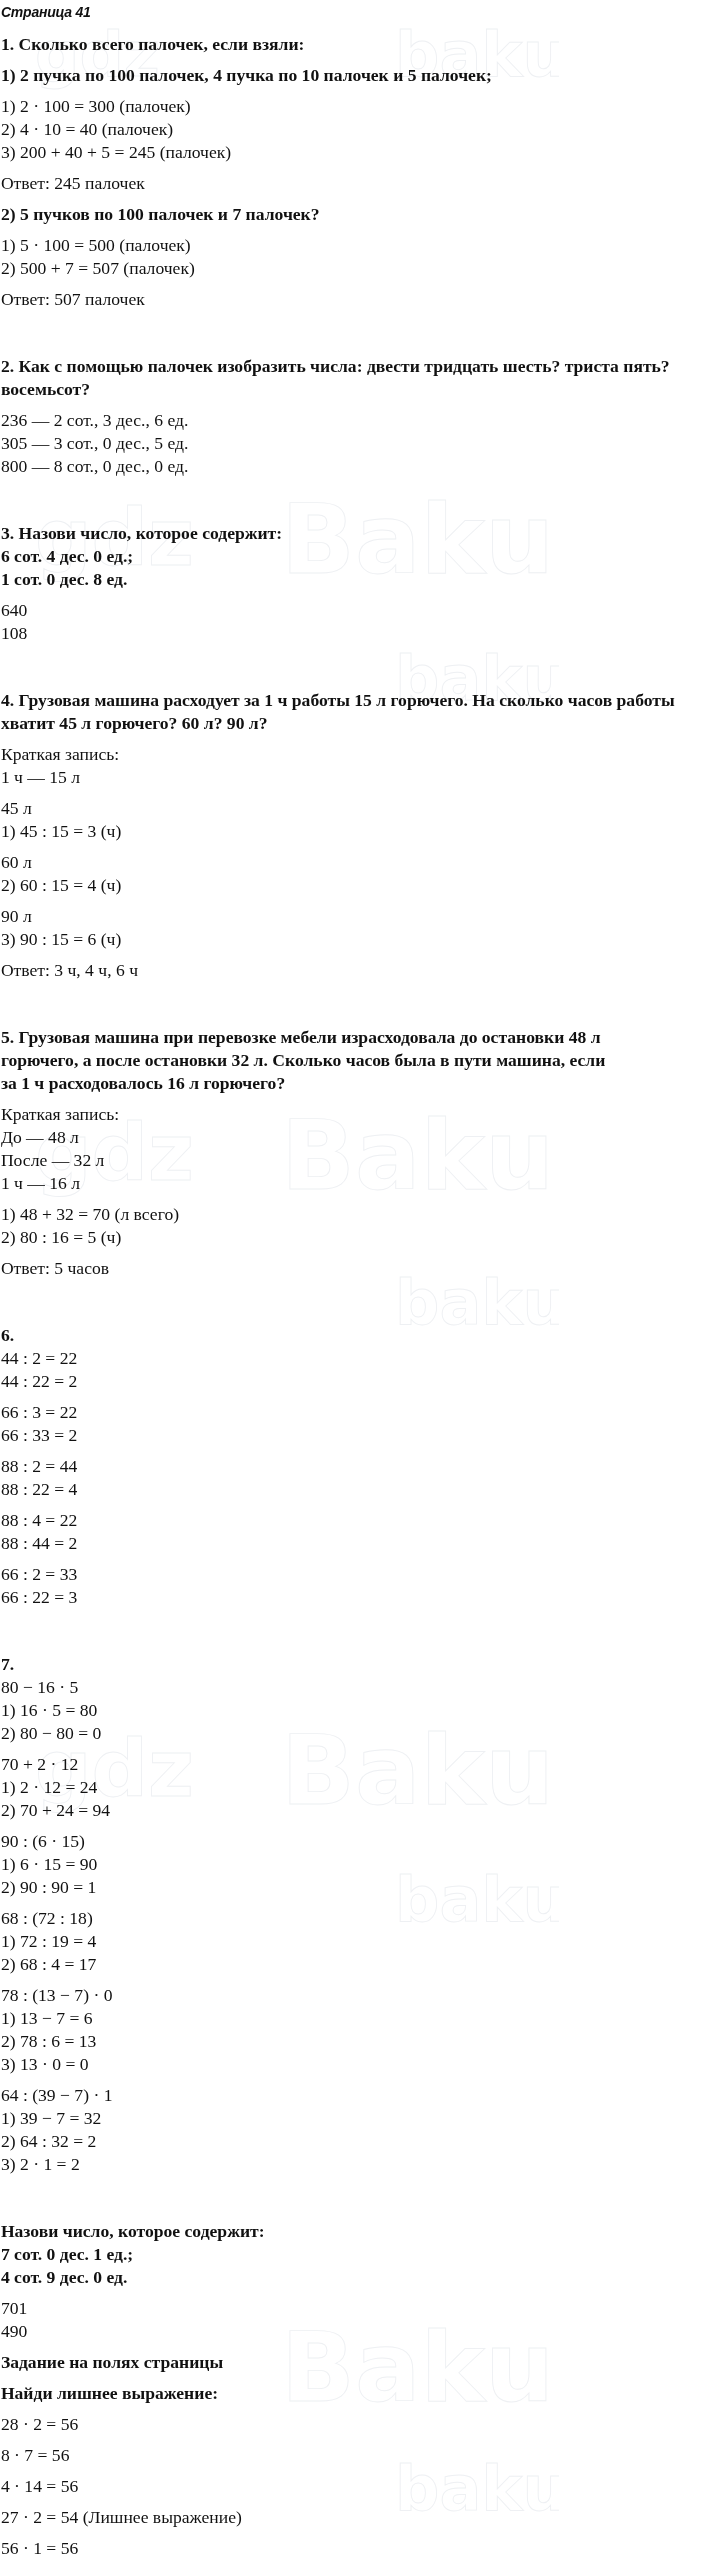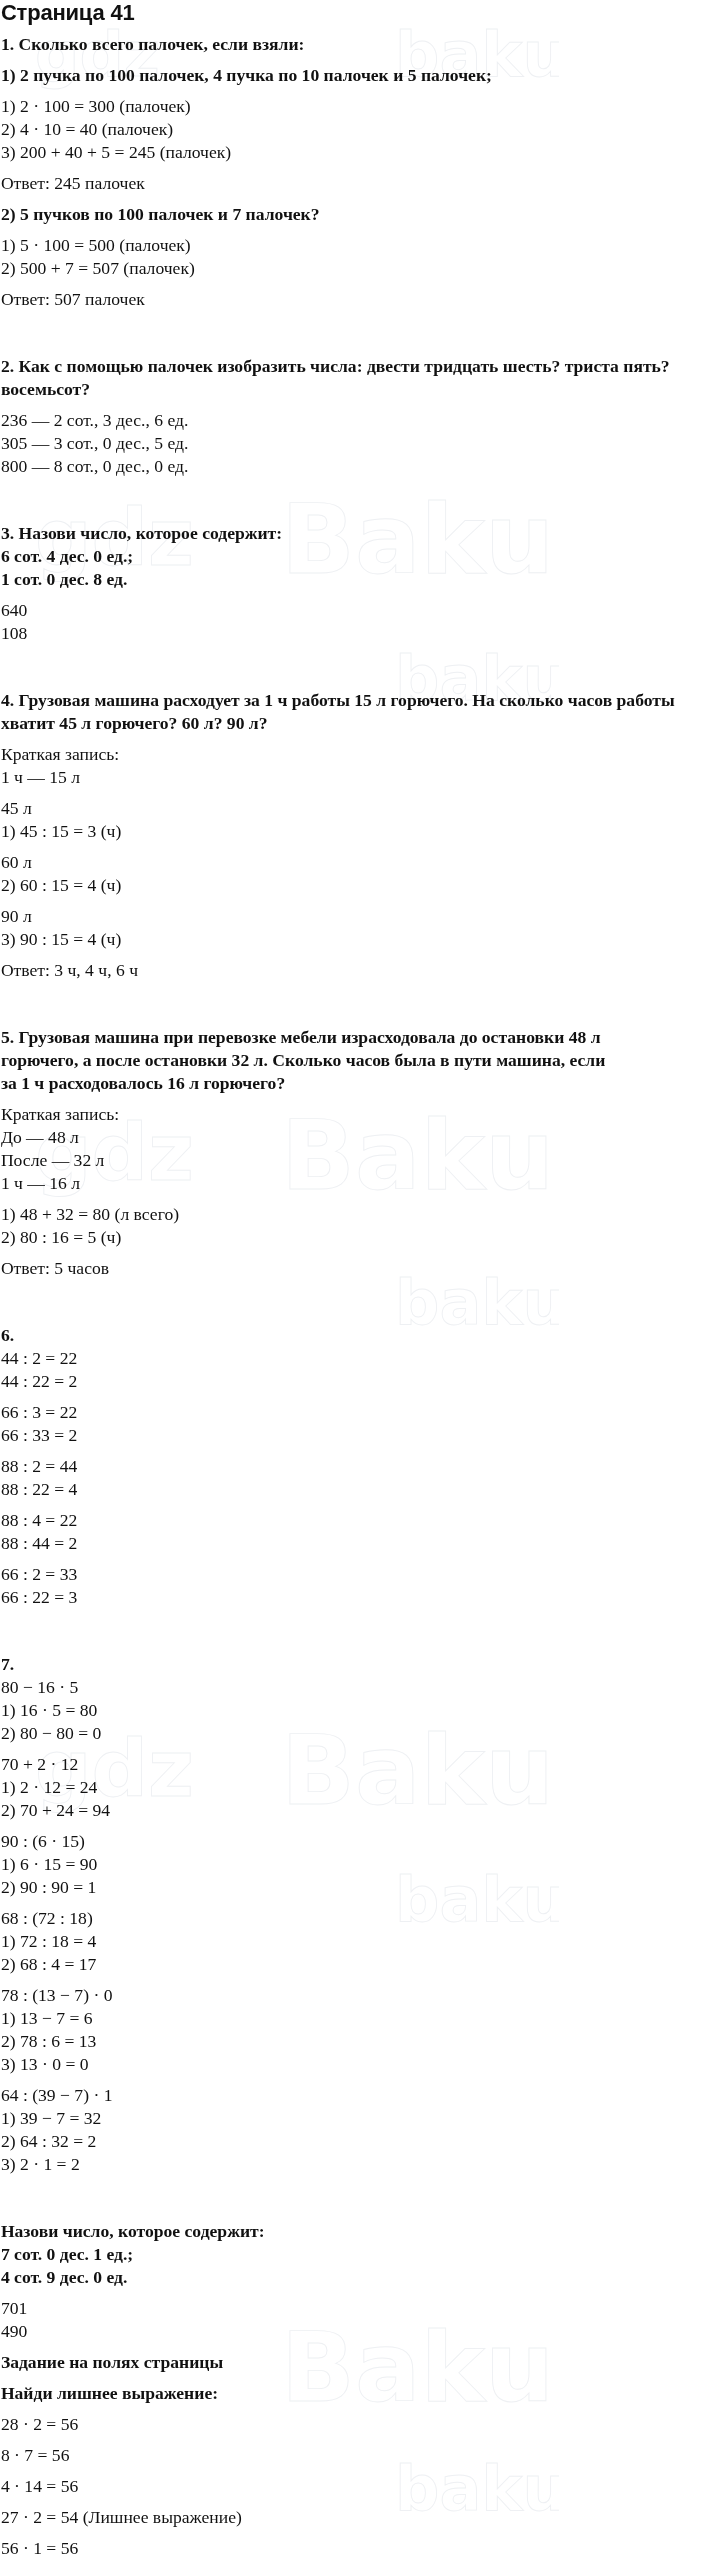--- a/index.html
+++ b/index.html
@@ -1,20 +1,20 @@
 <!DOCTYPE html>
 <html style="font-size:14px"><head>
 <meta charset="utf-8">
 <style>
   html, body { margin: 0; padding: 0; background: #ffffff; }
   body { width: 703px; height: 2576px; position: relative; overflow: hidden; color: #111; }
   .wm { position: absolute; left: 0; top: 0; width: 559px; height: 2576px; pointer-events: none; overflow: hidden; }
   .wm span { position: absolute; font-family: "DejaVu Sans", sans-serif; font-weight: bold; color: transparent; -webkit-text-stroke: 0.9px #eef0f3; }
   .content { position: relative; padding: 0 0 0 0.9px; }
-  .page-title { font-family: "Liberation Sans", sans-serif; font-weight: bold; font-size: 22px; line-height: 21px; margin: 1.8px 0 0 0; letter-spacing: -0.2px; }
+  .page-title { font-family: "Liberation Sans", sans-serif; font-weight: bold; font-size: 14px; line-height: 21px; margin: 1.8px 0 0 0; letter-spacing: -0.2px; font-style: italic; }
   .p { font-family: "Liberation Serif", serif; font-size: 17.6px; line-height: 23px; margin: 0; }
   .b { font-weight: bold; }
   .blk { margin-top: 8px; }
   .sec { margin-top: 44px; }
   .first { margin-top: 10.5px; font-family: Liberation Serif, serif; }
 </style>
 </head>
 <body>
 
 <div class="wm">
@@ -81,35 +81,35 @@
     <div class="blk">
       <p class="p">45 л</p>
       <p class="p">1) 45 : 15 = 3 (ч)</p>
     </div>
     <div class="blk">
       <p class="p">60 л</p>
       <p class="p">2) 60 : 15 = 4 (ч)</p>
     </div>
     <div class="blk">
       <p class="p">90 л</p>
-      <p class="p">3) 90 : 15 = 4 (ч)</p>
+      <p class="p">3) 90 : 15 = 6 (ч)</p>
     </div>
     <p class="p blk">Ответ: 3 ч, 4 ч, 6 ч</p>
   </section>
 
   <section class="sec">
     <p class="p b" style="width:624px;">5. Грузовая машина при перевозке мебели израсходовала до остановки 48 л горючего, а после остановки 32 л. Сколько часов была в пути машина, если за 1 ч расходовалось 16 л горючего?</p>
     <div class="blk">
       <p class="p">Краткая запись:</p>
       <p class="p">До — 48 л</p>
       <p class="p">После — 32 л</p>
       <p class="p">1 ч — 16 л</p>
     </div>
     <div class="blk">
-      <p class="p">1) 48 + 32 = 80 (л всего)</p>
+      <p class="p">1) 48 + 32 = 70 (л всего)</p>
       <p class="p">2) 80 : 16 = 5 (ч)</p>
     </div>
     <p class="p blk">Ответ: 5 часов</p>
   </section>
 
   <section class="sec">
     <p class="p b">6.</p>
     <div>
       <p class="p">44 : 2 = 22</p>
       <p class="p">44 : 22 = 2</p>
@@ -144,21 +144,21 @@
       <p class="p">1) 2 · 12 = 24</p>
       <p class="p">2) 70 + 24 = 94</p>
     </div>
     <div class="blk">
       <p class="p">90 : (6 · 15)</p>
       <p class="p">1) 6 · 15 = 90</p>
       <p class="p">2) 90 : 90 = 1</p>
     </div>
     <div class="blk">
       <p class="p">68 : (72 : 18)</p>
-      <p class="p">1) 72 : 18 = 4</p>
+      <p class="p">1) 72 : 19 = 4</p>
       <p class="p">2) 68 : 4 = 17</p>
     </div>
     <div class="blk">
       <p class="p">78 : (13 − 7) · 0</p>
       <p class="p">1) 13 − 7 = 6</p>
       <p class="p">2) 78 : 6 = 13</p>
       <p class="p">3) 13 · 0 = 0</p>
     </div>
     <div class="blk">
       <p class="p">64 : (39 − 7) · 1</p>

